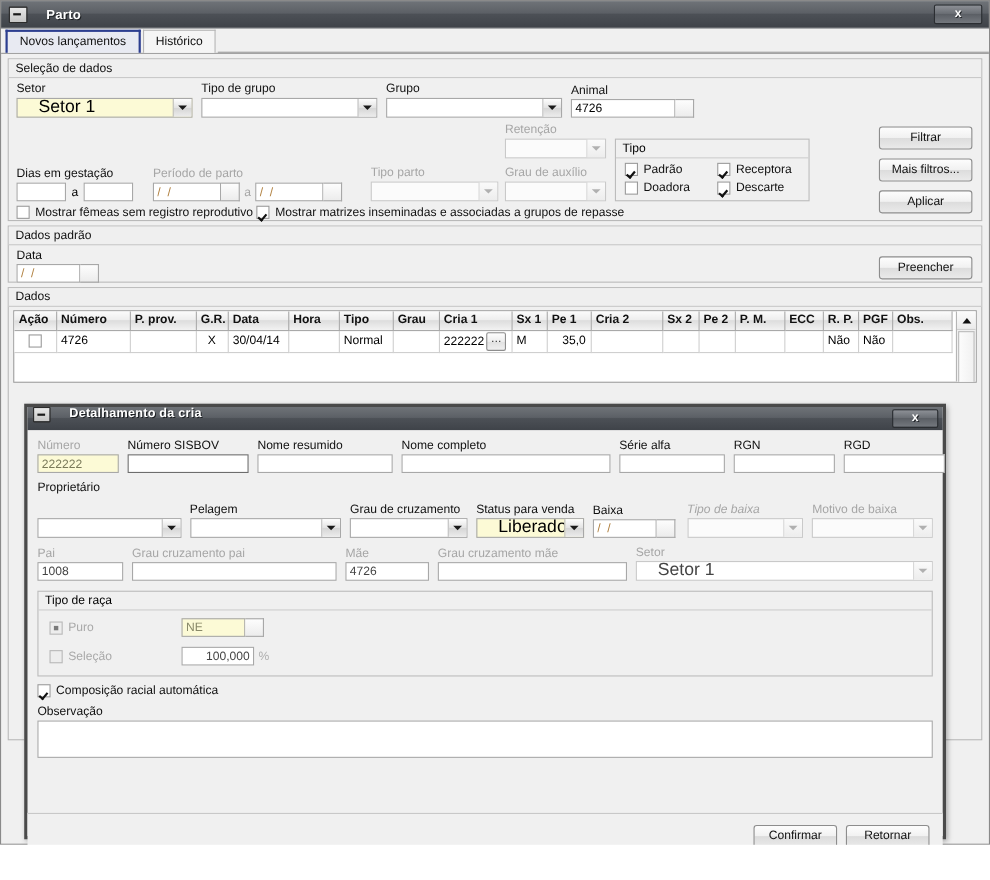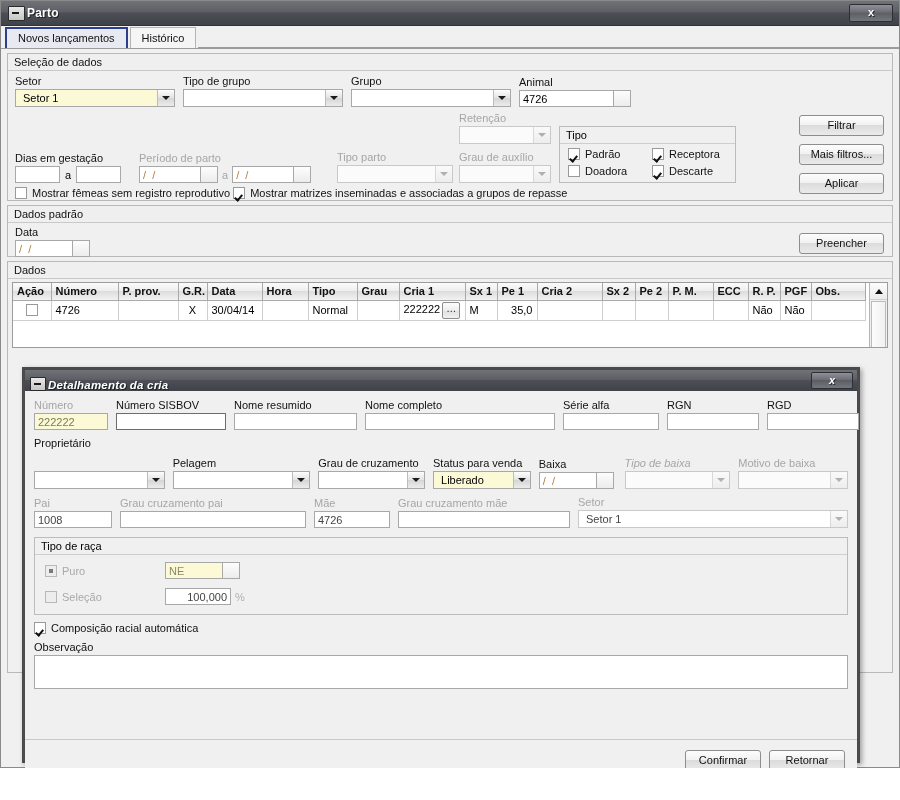--- a/index.html
+++ b/index.html
@@ -24,21 +24,21 @@
   .tb-icon{
     width:15px;height:13px;margin-left:7px;
     background:linear-gradient(to bottom,#e8e8e8,#c6c6c6);
     border:1px solid #2b2b2b;border-radius:1px;
     position:relative;
   }
   .tb-icon::after{
     content:"";position:absolute;left:3px;top:5px;width:7px;height:2px;background:#1a1a1a;
   }
   .tb-title{
-    margin-left:2px;color:#ffffff;font-size:12px;font-weight:bold;
+    margin-left:17px;color:#ffffff;font-size:12px;font-weight:bold;
     text-shadow:1px 1px 0 #1c1f22;letter-spacing:.2px;
   }
   .tb-close{
     position:absolute;right:6px;top:3px;width:42px;height:16px;
     background:linear-gradient(to bottom,#8d9096,#6b6f75 45%,#5b5f65 50%,#74787e);
     border:1px solid #2b2e32;border-radius:2px;
     color:#fff;font-size:11px;font-weight:bold;text-align:center;line-height:15px;
     text-shadow:1px 1px 0 #23262a;
   }
   
@@ -74,21 +74,21 @@
     font-family:inherit;font-size:11px;padding:0 3px;line-height:15px;color:#000;
     outline:none;
   }
   .tbox.hl{background:#fcfad6;}
   .tbox.date{color:#b08040;}
   .combo{
     height:18px;box-sizing:border-box;border:1px solid #a8a8a8;background:#fff;
     display:flex;align-items:stretch;
   }
   .combo.hl{background:#fcfad6;}
-  .combo .cv{flex:1;padding:0 7px;line-height:16px;font-size:11px;overflow:hidden;white-space:nowrap;}
+  .combo .cv{flex:1;padding:0 19px;line-height:16px;font-size:16px;overflow:hidden;white-space:nowrap;}
   .combo .arr{
     width:16px;border-left:1px solid #bcbcbc;
     background:linear-gradient(to bottom,#fdfdfd,#e3e3e3 50%,#d5d5d5 51%,#ececec);
     display:flex;align-items:center;justify-content:center;
   }
   .combo .arr i{
     display:block;width:0;height:0;border-left:4px solid transparent;border-right:4px solid transparent;
     border-top:4px solid #1a1a1a;
   }
   .combo.dis{border-color:#c9c9c9;background:#fbfbfb;}
@@ -174,21 +174,21 @@
   }
   
   .dlg{
     position:absolute;left:22px;top:367px;width:838px;height:396px;
     background:#f0f0f0;border:3px solid #4a4a4a;box-sizing:border-box;
     box-shadow:2px 2px 5px rgba(0,0,0,.35);
   }
   .dlg-title{
     height:21px;
     background:linear-gradient(to bottom,#6f7378 0%,#5c6066 45%,#4c5056 50%,#3f4349 100%);
-    display:flex;align-items:flex-end;position:relative;font-style:italic;
+    display:flex;align-items:flex-start;position:relative;
   }
   .dlg-title .tb-icon{margin-left:5px;height:12px;width:14px;}
   .dlg-title .tb-title{font-size:11.5px;}
   .dlg-close{
     position:absolute;right:4px;top:2px;width:40px;height:15px;
     background:linear-gradient(to bottom,#8d9096,#6b6f75 45%,#5b5f65 50%,#74787e);
     border:1px solid #2b2e32;border-radius:2px;color:#fff;font-size:11px;font-weight:bold;
     text-align:center;line-height:14px;text-shadow:1px 1px 0 #23262a;
   }
   .dlg-body{padding:8px 9px 0 9px;position:relative;height:100%;box-sizing:border-box;}

